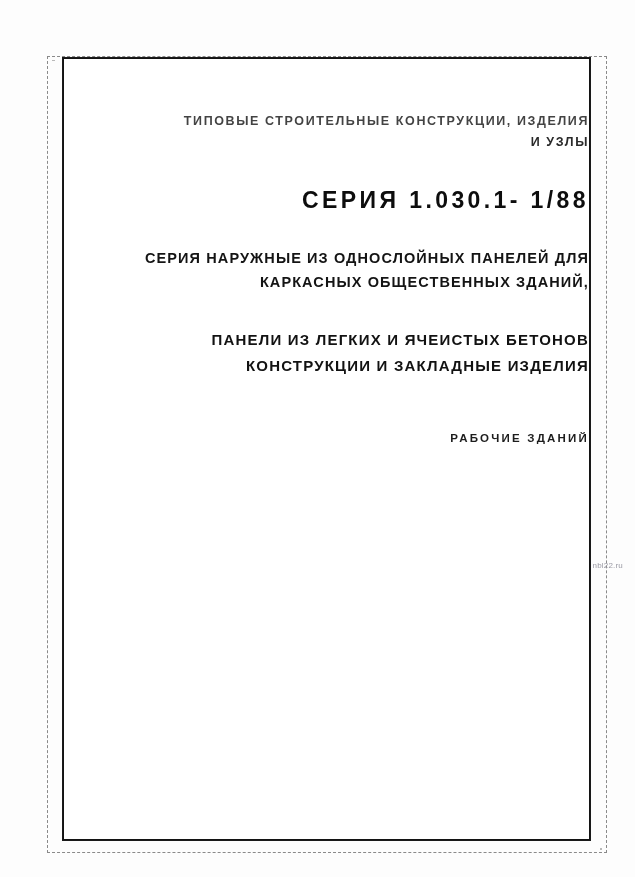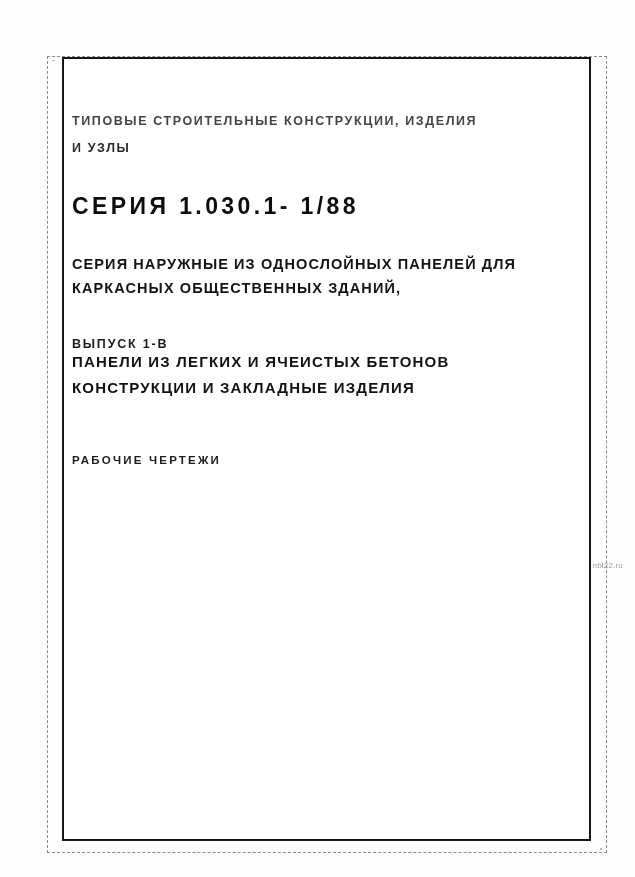--- a/index.html
+++ b/index.html
@@ -57,23 +57,22 @@
     bottom: -1px;
     border: 1px solid rgba(0,0,0,0.25);
     pointer-events: none;
   }
 
   #content {
     position: absolute;
     left: 0;
     top: 0;
     width: 100%;
-    text-align: left;
+    text-align: right;
     color: #111111;
-    padding-left: 8px;
   }
 
   .line {
     font-family: "Liberation Sans", sans-serif;
     font-weight: 700;
     letter-spacing: 1.2px;
     white-space: nowrap;
     line-height: 1.28;
   }
 
@@ -81,21 +80,21 @@
   #heading-block {
     margin-top: 54px;
   }
   #heading-block .line {
     font-size: 12.5px;
     letter-spacing: 1.6px;
     font-weight: 600;
     color: #2a2a2a;
   }
   #heading-line-1 { opacity: 0.88; }
-  #heading-line-2 { margin-top: 11px; }
+  #heading-line-2 { margin-top: 5px; }
 
   
   #series-title {
     margin-top: 36px;
     font-size: 23px;
     font-weight: 700;
     letter-spacing: 3.4px;
     color: #0d0d0d;
   }
 
@@ -172,26 +171,25 @@
       </div>
 
       <div class="line" id="series-title">СЕРИЯ 1.030.1- 1/88</div>
 
       <div id="subject-block">
         <div class="line">СЕРИЯ НАРУЖНЫЕ ИЗ ОДНОСЛОЙНЫХ ПАНЕЛЕЙ ДЛЯ</div>
         <div class="line">КАРКАСНЫХ ОБЩЕСТВЕННЫХ ЗДАНИЙ,</div>
       </div>
 
       <div id="issue-block">
-        <div class="line" id="issue-label">ВЫПУСК 1-В</div>
         <div class="line subject">ПАНЕЛИ ИЗ ЛЕГКИХ И ЯЧЕИСТЫХ БЕТОНОВ</div>
         <div class="line subject">КОНСТРУКЦИИ И ЗАКЛАДНЫЕ ИЗДЕЛИЯ</div>
       </div>
 
-      <div class="line" id="doc-type">РАБОЧИЕ ЧЕРТЕЖИ</div>
+      <div class="line" id="doc-type">РАБОЧИЕ ЗДАНИЙ</div>
 
     </div>
   </div>
 
   <div id="watermark">nbl22.ru</div>
 
   <div class="speck" style="left:52px; top:60px; width:3px; height:1px;"></div>
   <div class="speck" style="left:600px; top:848px; width:2px; height:2px;"></div>
 
 </div>

